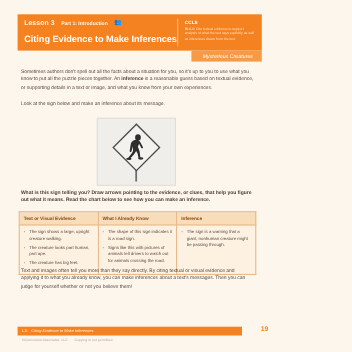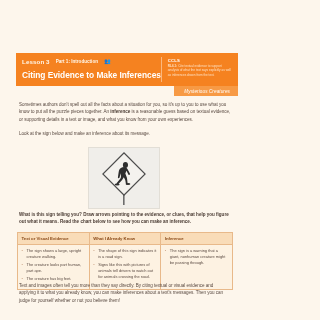--- a/index.html
+++ b/index.html
@@ -11,21 +11,20 @@
     height: 320px;
     background: #fdf6ec;
     font-family: "Liberation Sans", sans-serif;
     overflow: hidden;
     position: relative;
   }
   .page {
     position: absolute;
     inset: 0;
     background: #fdf6ec;
-    margin-top: 40px;
   }
 
   
   .header {
     position: absolute;
     left: 16px;
     top: 13px;
     width: 222px;
     height: 33px;
     background: #f58220;

